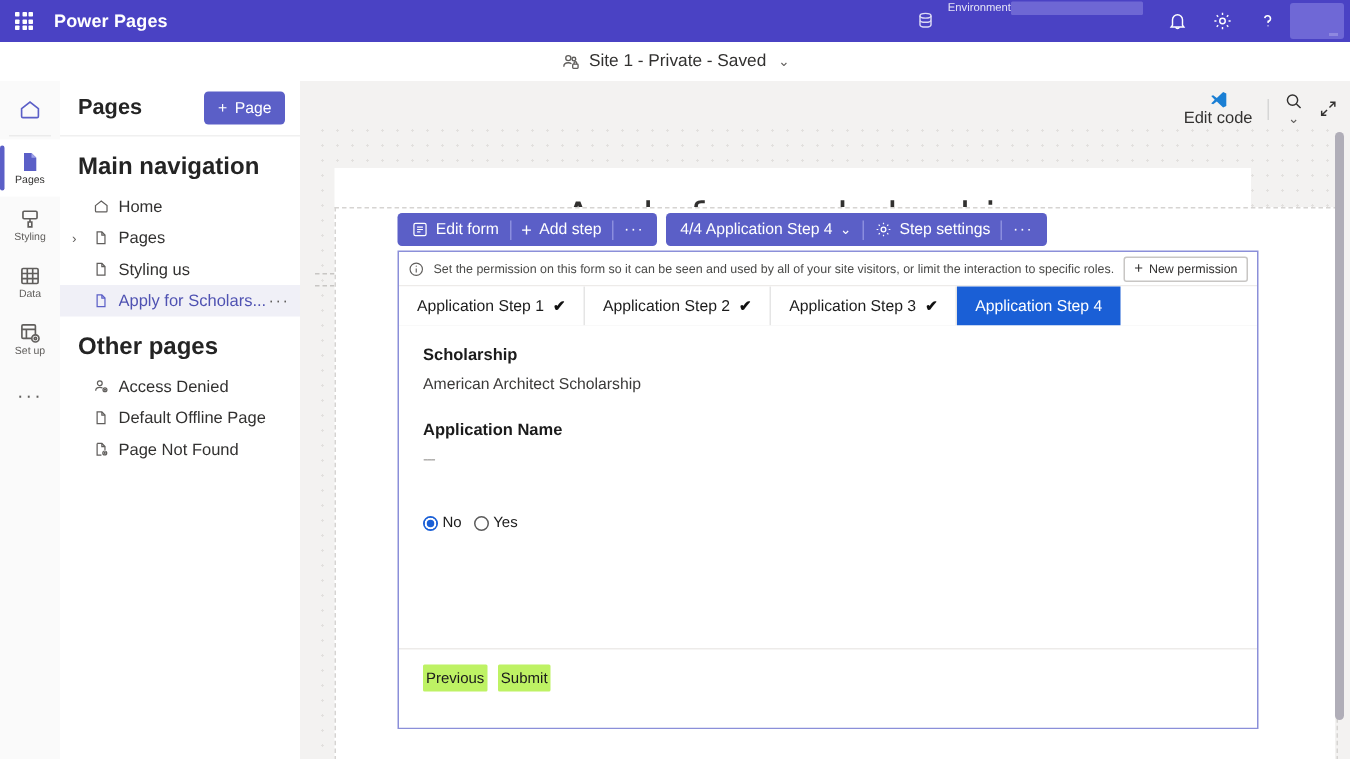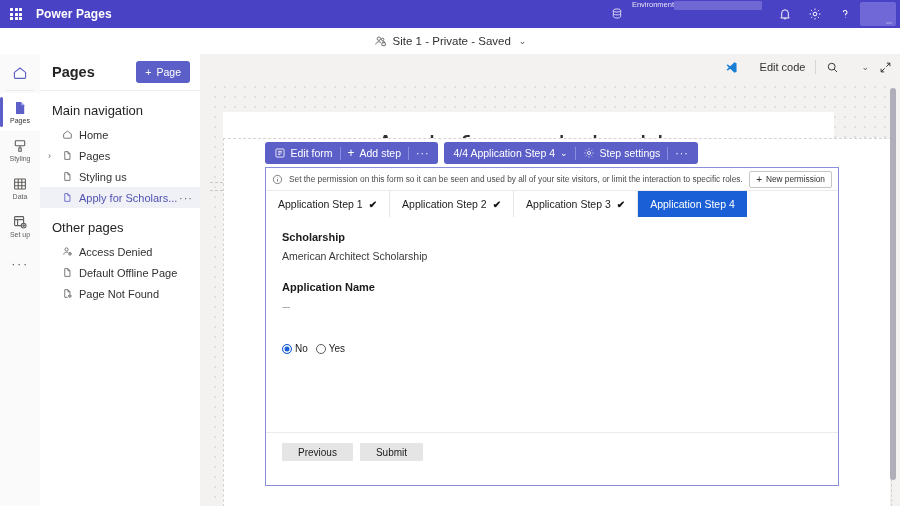--- a/index.html
+++ b/index.html
@@ -65,41 +65,41 @@
   }
   .panel-head{
     height:36px; display:flex; align-items:center; justify-content:space-between;
     padding:0 10px 0 12px; border-bottom:1px solid #f0f0f0;
   }
   .panel-title{ font-size:14.5px; font-weight:bold; color:#242424; }
   .newpage-btn{
     background:#5b5fc7; color:#fff; font-size:10.5px; border-radius:3px;
     height:22px; padding:0 9px; display:flex; align-items:center; gap:5px; cursor:pointer;
   }
-  .sect-title{ font-size:13px; font-weight:normal; color:#242424; padding:12px 12px 6px 12px; }
+  .sect-title{ font-size:16px; font-weight:bold; color:#242424; padding:12px 12px 6px 12px; }
   .nav-item{
     height:21px; display:flex; align-items:center; gap:6px; padding-left:22px; padding-right:6px;
     font-size:11px; color:#323130; cursor:pointer; position:relative;
   }
   .nav-item .twisty{ position:absolute; left:8px; font-size:9px; color:#605e5c; }
   .nav-item.selected{ background:#f0f0f7; color:#4f52b2; }
   .nav-item.selected .nm{ color:#4f52b2; }
   .nav-item .nm{ white-space:nowrap; overflow:hidden; text-overflow:ellipsis; }
   .nav-item .dots{ position:absolute; right:7px; color:#605e5c; font-size:11px; letter-spacing:1px; }
 
   
   .canvas{
     position:absolute; left:200px; top:54px; right:0; bottom:0; background:#f3f2f1;
     overflow:hidden;
   }
   .canvas-toolbar{
     position:absolute; right:8px; top:6px; display:flex; align-items:center; gap:10px;
     font-size:11px; color:#323130; z-index:6;
   }
-  .ct-btn{ display:flex; align-items:center; gap:22px; cursor:pointer; }
+  .ct-btn{ display:flex; align-items:center; gap:0; cursor:pointer;flex-direction:column; }
   .ct-div{ width:1px; height:14px; background:#d6d6d6; }
 
   .page-scroll{ position:absolute; left:0; top:0; right:0; bottom:0; }
   .grid-bg{
     position:absolute; left:10px; top:28px; right:10px; bottom:0;
     background-color:#f3f2f1;
     background-image:radial-gradient(#e2e0de 0.8px, transparent 0.8px);
     background-size:10px 10px;
   }
   .page-white{
@@ -153,21 +153,21 @@
   .fld-label{ font-size:11px; font-weight:bold; color:#1b1b1b; margin-bottom:7px; }
   .fld-value{ font-size:10.5px; color:#3b3a39; }
   .fld-dash{ font-size:10.5px; color:#a19f9d; letter-spacing:-1px; }
   .fld-block{ margin-bottom:19px; }
   .radio-row{ display:flex; align-items:center; gap:8px; margin-top:2px; }
   .radio{ display:flex; align-items:center; gap:3px; font-size:10px; color:#1b1b1b; cursor:pointer;margin-top:12px; }
   .rdot{ width:8px; height:8px; border-radius:50%; border:1px solid #5b5b5b; background:#fff; display:inline-block; position:relative; }
   .rdot.on{ border-color:#1a5fd6; background:#1a5fd6; box-shadow:inset 0 0 0 1.5px #fff; }
   .btn-row{ position:absolute; left:0; right:0; bottom:24px; padding:0 16px; display:flex; gap:7px; }
   .orange-btn{
-    background:#e5e5e5; color:#1b1b1b; font-size:10px; height:18px; padding:0 16px;
+    background:#bef264; color:#1b1b1b; font-size:10px; height:18px; padding:0 2px;
     display:flex; align-items:center; justify-content:center; cursor:pointer; border-radius:1px;
   }
   .form-divider{ position:absolute; left:0; right:0; bottom:52px; height:1px; background:#edebe9; }
   .vscroll{
     position:absolute; right:4px; top:34px; width:6px; height:392px; background:#b0aeb8; border-radius:3px; cursor:pointer;
   }
   .dash-outline{
     position:absolute; left:23px; top:84px; width:667px; height:392px;
     border:1px dashed #d6d4d2; pointer-events:none;
   }

